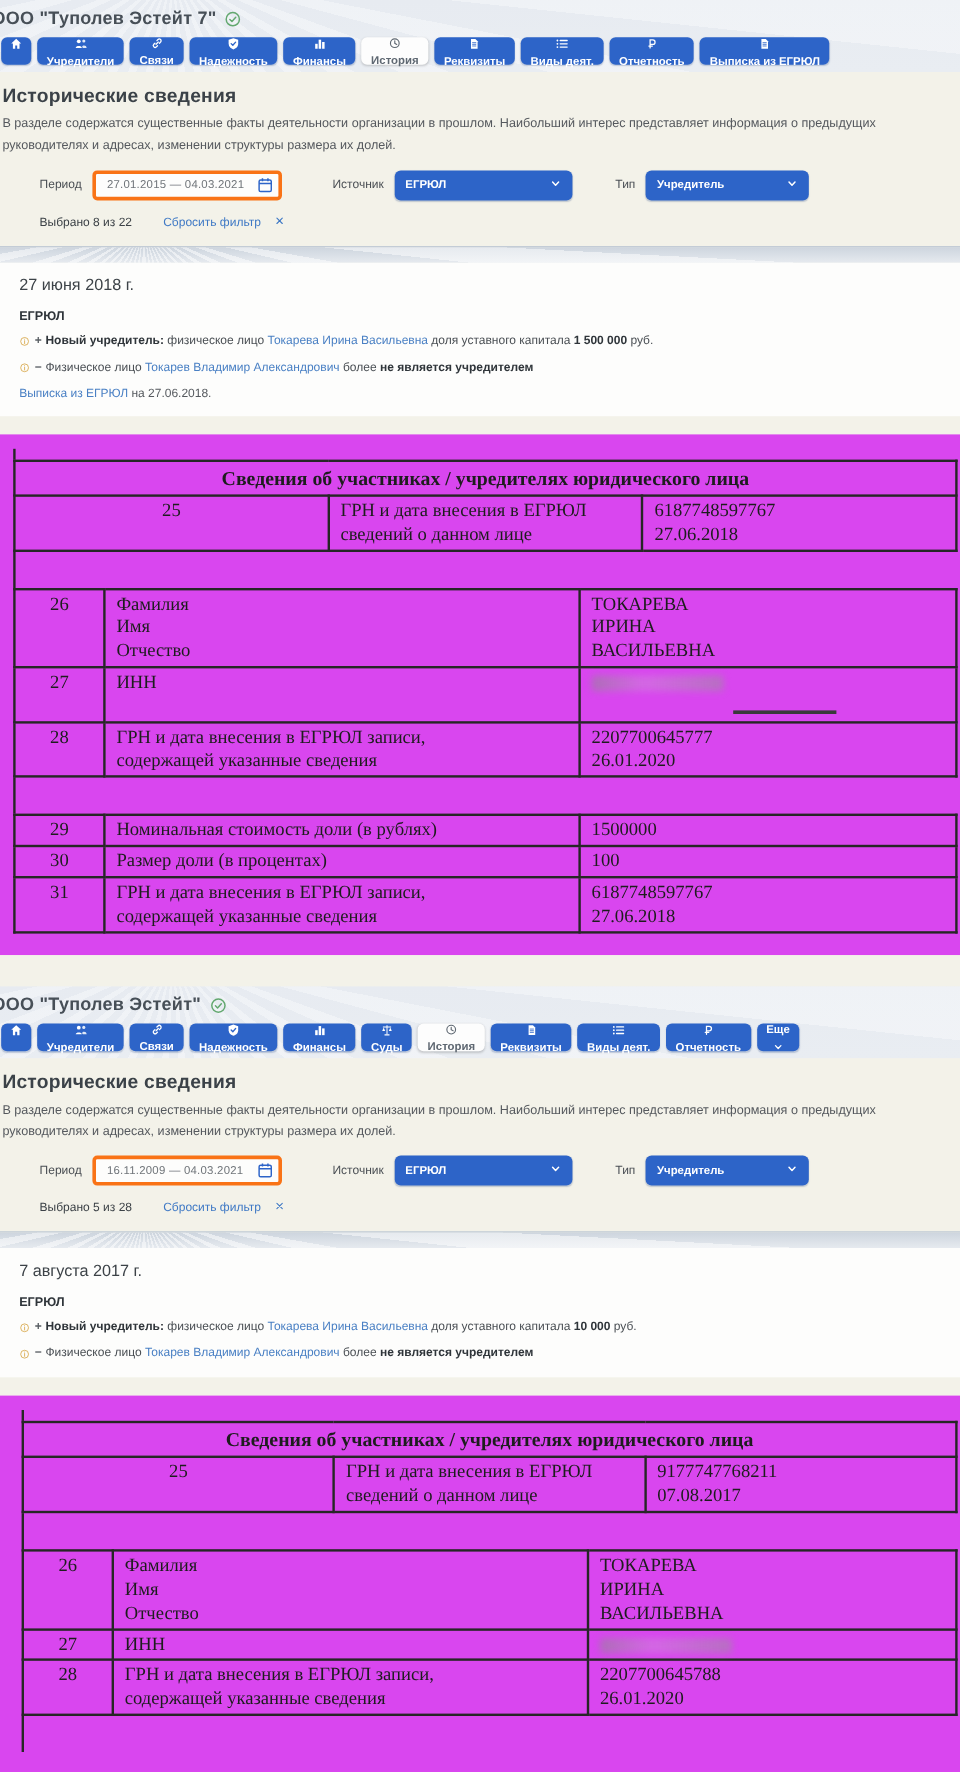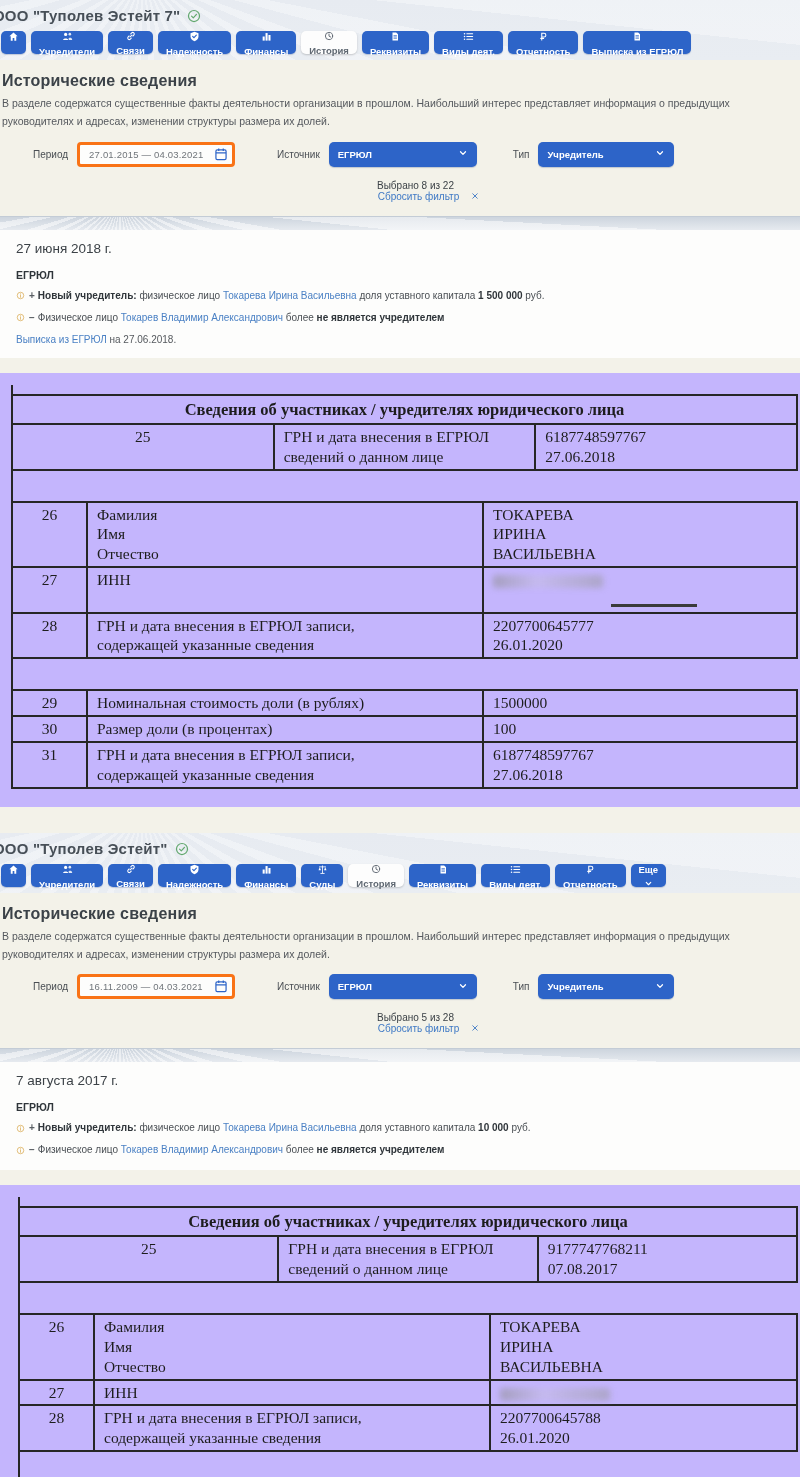--- a/index.html
+++ b/index.html
@@ -42,21 +42,21 @@
   }
   .cal-icon { position:absolute; right:7px; top:5px; }
   .sel {
     display:inline-flex; align-items:center; justify-content:space-between;
     background:#2d64c8; color:#fff; border-radius:5px; height:25px; padding:0 9px;
     font-size:9.5px; font-weight:700; cursor:pointer; box-shadow:0 1px 1px rgba(40,70,130,.25);
   }
   .sel-source { width:148px; margin-right:36px; }
   .sel-type { width:136px; }
   .gap-src { margin-left:42px; }
-  .selected-row { display:flex; align-items:center; margin-top:13px; padding-left:31px; font-size:10px;flex-direction:column; }
+  .selected-row { display:flex; align-items:center; margin-top:13px; padding-left:31px; font-size:10px; }
   .selected-count { color:#3c4247; }
   .reset-link { display:inline-flex; align-items:center; gap:12px; margin-left:26px; color:#3f79c5; cursor:pointer; }
   
   .card-band {
     height:14px;
     background:
       repeating-conic-gradient(from 180deg at 15% -120%, rgba(255,255,255,.5) 0 3deg, rgba(255,255,255,0) 3deg 7deg),
       linear-gradient(180deg,#cdd5de,#e6eaef);
     border-top:1px solid #c3ccd6;
   }
@@ -65,21 +65,21 @@
   .event-registry { font-size:10.5px; font-weight:700; color:#2f353a; margin-top:13px; }
   .bullet { font-size:10px; color:#4a4f54; margin-top:8px; display:flex; align-items:baseline; line-height:1.4; }
   .bullet .txt { }
   .info-icon { display:inline-flex; align-self:center; margin-right:4px; flex:0 0 auto; }
   .sign { font-weight:700; color:#5a5f64; margin-right:3px; }
   .b { font-weight:700; color:#2f353a; }
   .lnk { color:#4a80c4; text-decoration:none; cursor:pointer; }
   .extract-line { font-size:10px; margin-top:9px; color:#55595e; }
   .spacer { background:#f3f2e9; }
   
-  .doc-area { background:#c4b5fd; padding:12px 15px 18px 0; }
+  .doc-area { background:#d946ef; padding:12px 15px 18px 0; }
   .doc { font-family:"Liberation Serif", serif; color:#1d1d1d; }
   .doc-1 { margin-left:11px; width:787px; }
   .doc-2 { margin-left:18px; width:780px; }
   .doc table { border-collapse:collapse; width:100%; table-layout:fixed; }
   .doc td { border:2px solid #262626; padding:2px 9px; font-size:15.5px; line-height:1.28; vertical-align:top; }
   .doc .pre { white-space:pre-line; }
   .doc td.num { width:75px; text-align:center; padding-left:2px; padding-right:2px; }
   .doc td.lbl { width:396px; }
   .doc .doc-title td { font-size:16.5px; font-weight:700; text-align:center; padding:3px 6px; }
   .doc .top-strip { height:9px; border-left:2px solid #262626; }

